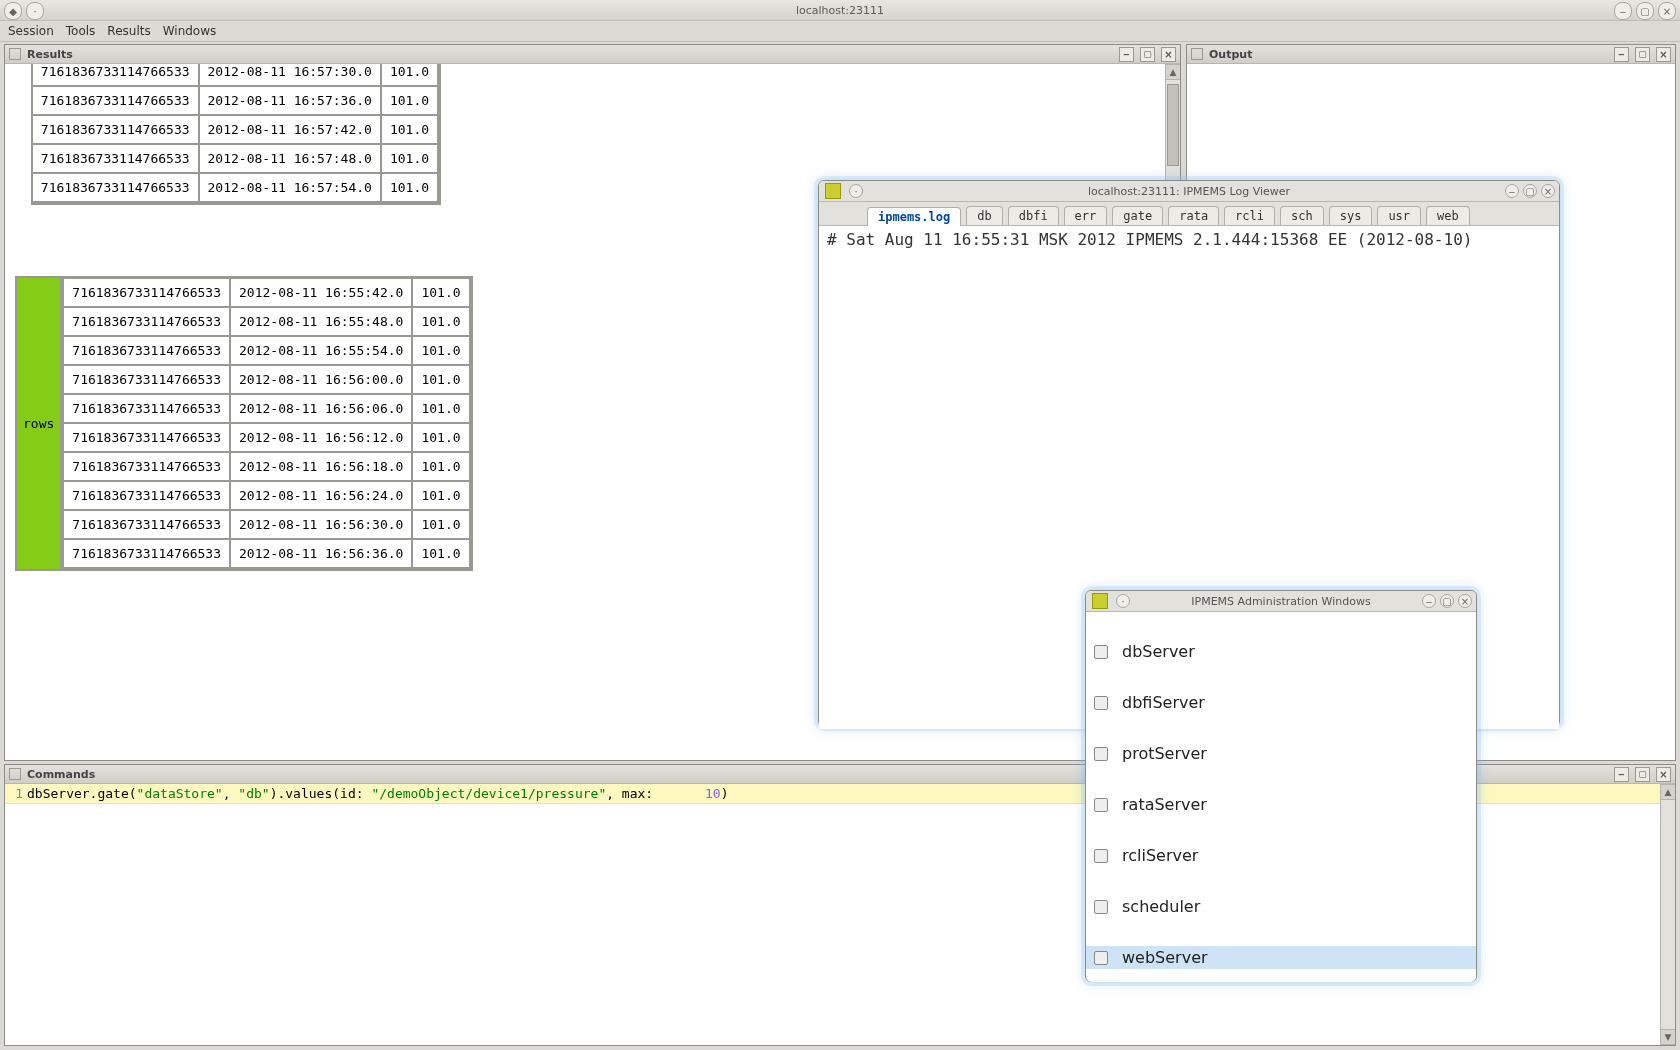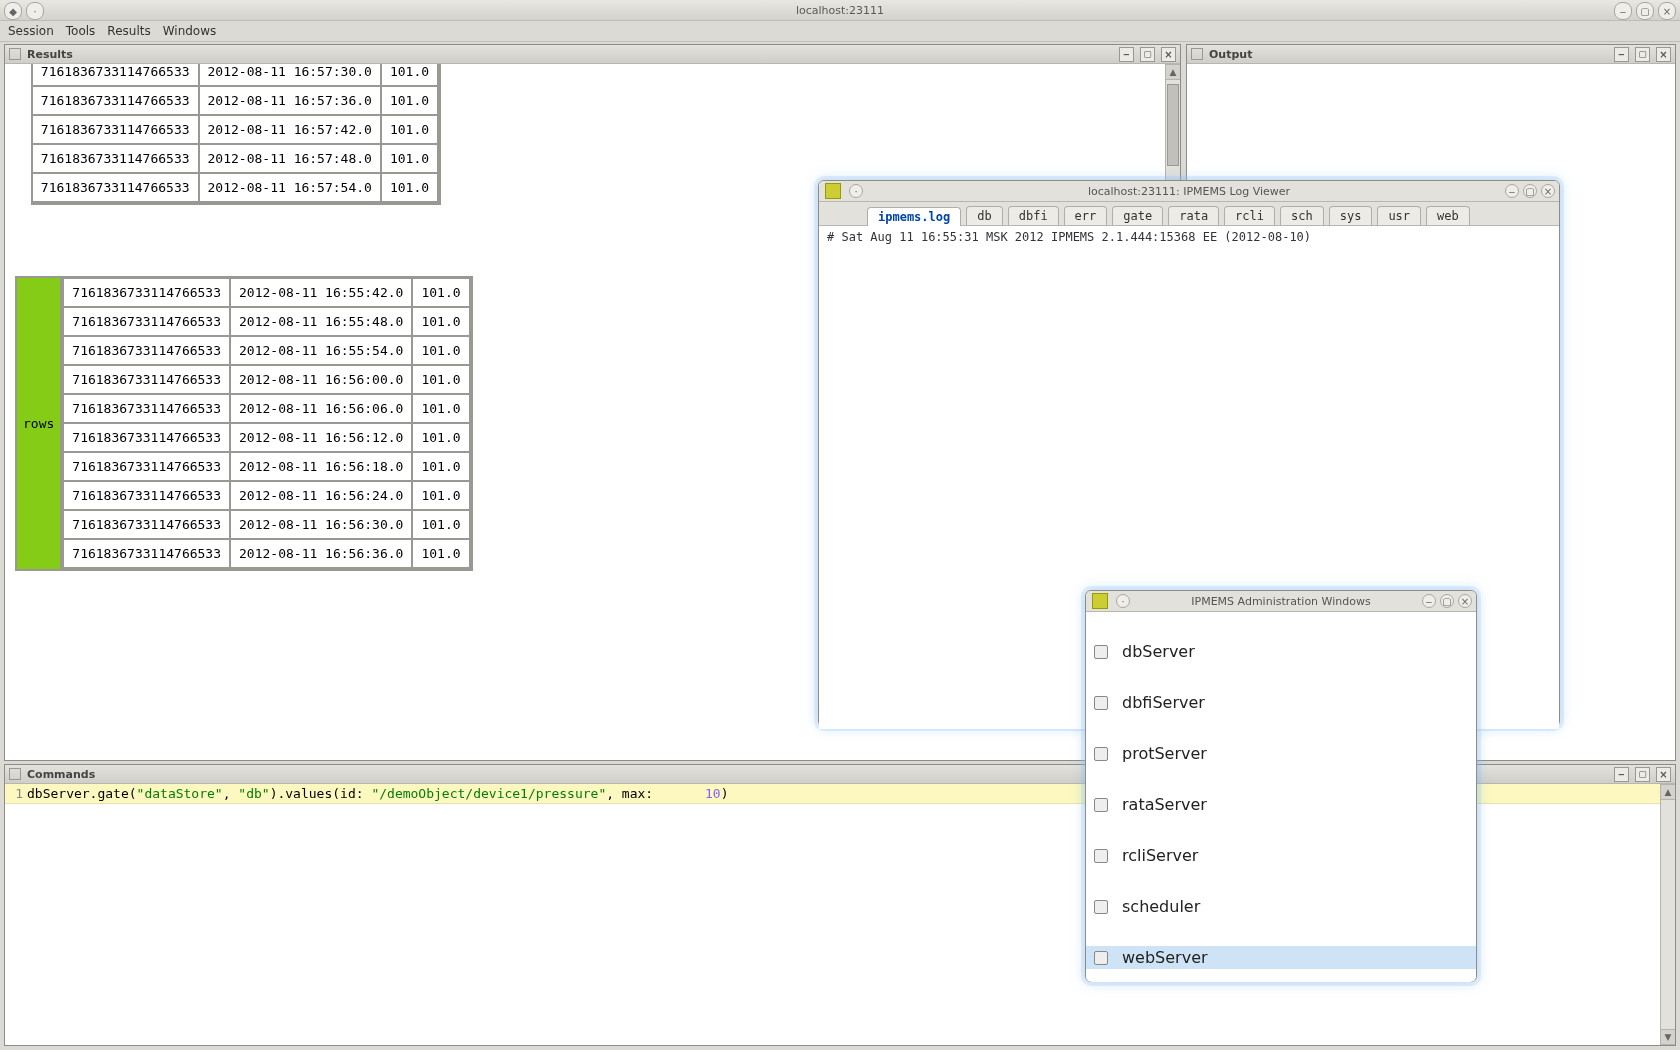--- a/index.html
+++ b/index.html
@@ -220,21 +220,21 @@
   }
   .tab.active {
     background:#fff;
     color:#0044aa;
     font-weight:bold;
     position:relative;top:1px;
   }
   .log-body {
     padding:4px 8px;
     font-family:"DejaVu Sans Mono",monospace;
-    font-size:12px;color:#333;
+    font-size:16px;color:#333;
     height: calc(100% - 50px);
     background:#fff;
     overflow:hidden;
   }
 
   
   .admin-body{
     background:#fff;
     height:calc(100% - 20px);
     overflow:hidden;

